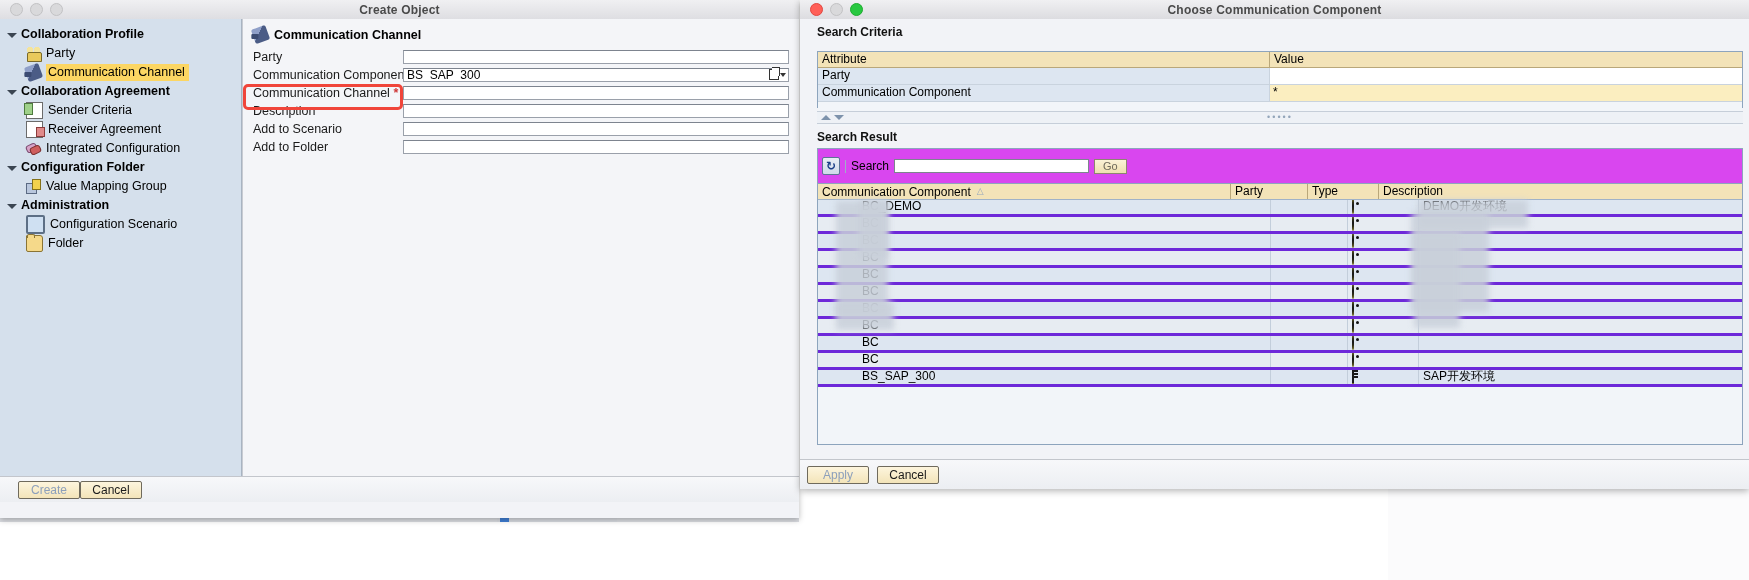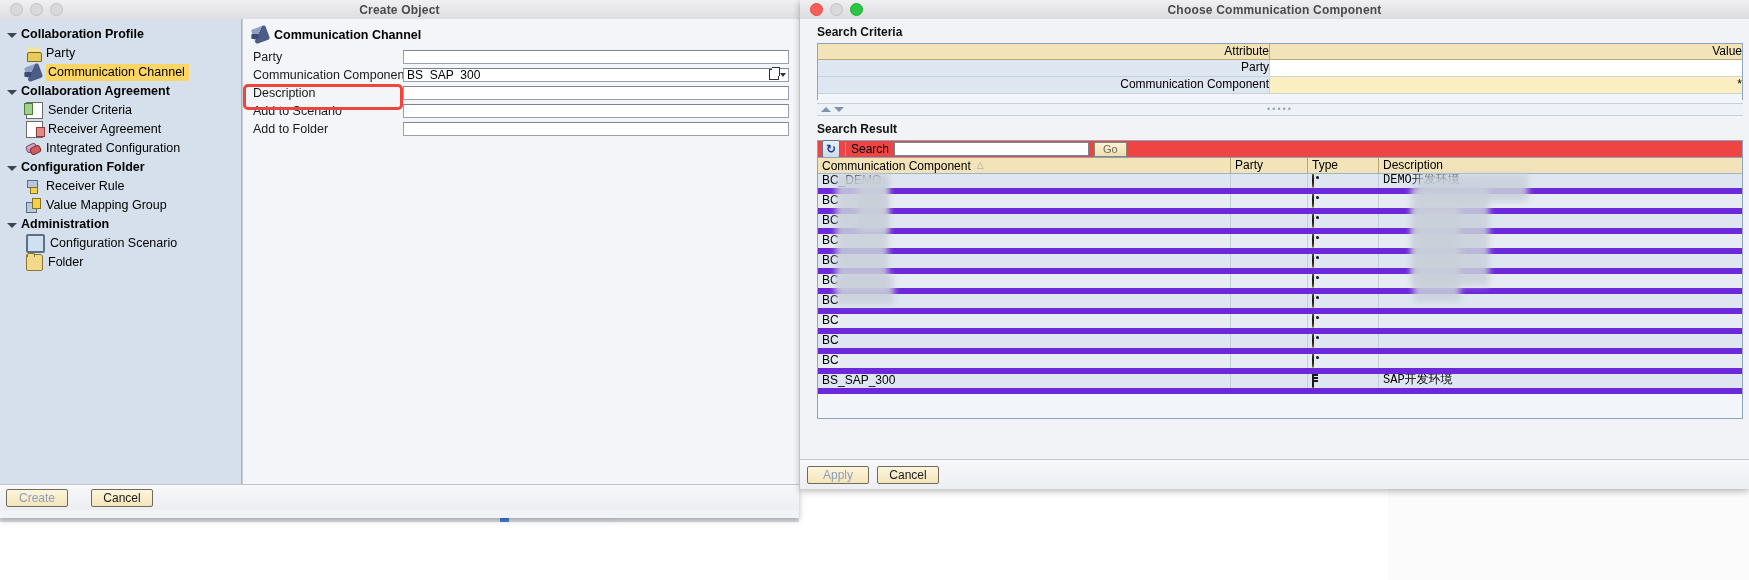--- a/index.html
+++ b/index.html
@@ -122,24 +122,24 @@
   .vh-sq::after{content:"";position:absolute;left:2px;top:-3px;width:7px;height:8px;border:1px solid #333;border-bottom:none;border-left:none;background:#fff;}
   .vh-tri{width:0;height:0;border-left:3.5px solid transparent;border-right:3.5px solid transparent;border-top:4px solid #333;}
 
   .redbox{
     position:absolute;left:243px;top:65px;width:160px;height:26px;
     border:3px solid #f0453a;border-radius:5px;
     pointer-events:none;box-sizing:border-box;
   }
 
   .btnbar{
-    position:absolute;left:0;right:0;bottom:8px;height:26px;
+    position:absolute;left:0;right:0;bottom:16px;height:26px;
     background:linear-gradient(#f7f8fa,#eceef2);
     border-top:1px solid #c3c6cc;
-    display:flex;align-items:center;gap:23px;padding-left:6px;box-sizing:border-box;
+    display:flex;align-items:center;gap:0;padding-left:18px;box-sizing:border-box;
   }
   .sapbtn{
     min-width:62px;height:18px;padding:0 10px;box-sizing:border-box;
     background:linear-gradient(#fdf5dd,#f3e4b9);
     border:1px solid #6f6a5c;border-radius:2px;
     font-size:12px;line-height:16px;text-align:center;color:#1a1a1a;
     font-family:"Liberation Sans",sans-serif;cursor:pointer;
   }
   .sapbtn.disabled{color:#8da0bb;cursor:default;}
 
@@ -147,21 +147,21 @@
   #winChoose{
     left:800px;top:0;width:949px;height:489px;
     background:#f2f3f7;
     box-shadow:0 2px 7px rgba(0,0,0,.30);
   }
   #winChoose .titlebar{background:linear-gradient(#f0f0f2,#dcdce0);}
   #winChoose .cbody{position:absolute;left:0;top:19px;right:0;bottom:30px;overflow:hidden;background:#f2f3f7;}
 
   .secLabel{font-size:12px;font-weight:bold;padding:6px 0 4px 17px;color:#111;}
 
-  .critWrap{margin:0 6px 0 17px;border:1px solid #8da4bd;background:#fff;height:57px;box-sizing:border-box;text-align:right;}
+  .critWrap{margin:8px 6px 0 17px;border:1px solid #8da4bd;background:#fff;height:57px;box-sizing:border-box;}
   .gridhead{display:flex;height:15px;background:#f3e3b8;border-bottom:1px solid #b9a77a;}
   .gh{font-size:12px;line-height:14px;padding-left:4px;box-sizing:border-box;overflow:hidden;white-space:nowrap;}
   .gh.attr{width:452px;border-right:1px solid #b9a77a;}
   .gh.val{flex:1;}
   .critrow{display:flex;height:16px;border-bottom:1px solid #c9d3de;}
   .cr-a{width:452px;background:#dde6f1;font-size:12px;line-height:15px;padding-left:4px;box-sizing:border-box;border-right:1px solid #c9d3de;white-space:nowrap;}
   .cr-v{flex:1;background:#fff;font-size:12px;line-height:15px;padding-left:3px;box-sizing:border-box;}
   .cr-v.active{background:#fbeec0;}
   .critfill{height:24px;background:#f2f5f9;}
 
@@ -170,21 +170,21 @@
     border-top:1px solid #c6ced9;border-bottom:1px solid #c6ced9;
     display:flex;align-items:center;position:relative;
   }
   .splitter .arrs{display:flex;gap:3px;padding-left:4px;}
   .sp-up,.sp-dn{width:0;height:0;border-left:5px solid transparent;border-right:5px solid transparent;}
   .sp-up{border-bottom:5px solid #7d92ab;}
   .sp-dn{border-top:5px solid #7d92ab;}
   .splitter .grip{position:absolute;left:50%;transform:translateX(-50%);letter-spacing:2px;color:#93a5ba;font-size:9px;line-height:9px;}
 
   .toolbar{
-    margin:0 6px 0 17px;height:17px;background:#ef4444;
+    margin:0 6px 0 17px;height:35px;background:#d946ef;
     border:1px solid #8da4bd;border-bottom:none;
     display:flex;align-items:center;gap:5px;padding-left:4px;box-sizing:border-box;
   }
   .refreshbtn{
     width:16px;height:16px;background:linear-gradient(#e9eef5,#cfdaea);
     border:1px solid #5d7596;border-radius:2px;position:relative;cursor:pointer;
     display:flex;align-items:center;justify-content:center;
   }
   .refreshbtn::after{content:"\21BB";font-size:12px;color:#1b3f87;line-height:12px;font-weight:bold;}
   .tbsep{width:1px;height:13px;background:#9eb0c6;}
@@ -205,25 +205,25 @@
     height:262px;box-sizing:border-box;overflow:hidden;position:relative;
   }
   .rhead{display:flex;height:15px;background:#f3e3b8;border-bottom:1px solid #9fb2c8;}
   .rh{font-size:12px;line-height:14px;padding-left:4px;box-sizing:border-box;border-right:1px solid #b9a77a;white-space:nowrap;overflow:hidden;}
   .rh:last-child{border-right:none;}
   .c-comp{width:413px;}
   .c-party{width:77px;}
   .c-type{width:71px;}
   .c-desc{flex:1;}
   .sortmark{display:inline-block;margin-left:6px;color:#97a8bc;font-size:9px;vertical-align:2px;}
-  .rrow{display:flex;height:14px;border-bottom:6px solid #6d28d9;}
+  .rrow{display:flex;height:14px;border-bottom:3px solid #6d28d9;padding-left:40px;}
   .rrow.odd{background:#dde6f1;}
   .rrow.even{background:#e7ecf2;}
   .rc{font-size:12px;line-height:13px;padding-left:4px;box-sizing:border-box;border-right:1px solid #c3cedb;white-space:nowrap;overflow:hidden;position:relative;}
-  .rc:last-child{border-right:none;font-family:Liberation Mono, monospace;}
+  .rc:last-child{border-right:none;}
   .ic-typ-bc{
     width:11px;height:11px;border-radius:50%;background:#ffe600;border:1.5px solid #1a1a1a;
     position:relative;margin:1px auto 0 auto;box-shadow:inset 0 0 0 1.5px #fff;
   }
   .ic-typ-bc::after{content:"";position:absolute;left:3px;top:3px;width:3px;height:3px;border-radius:50%;background:#111;}
   .ic-typ-bs{
     width:8px;height:12px;background:#ffe600;border:1.5px solid #1a1a1a;border-radius:1px;
     position:relative;margin:0 auto;
   }
   .ic-typ-bs::after{content:"";position:absolute;left:1px;top:1px;width:4px;height:1.5px;background:#1a1a1a;box-shadow:0 3px 0 #1a1a1a,0 6px 0 #1a1a1a;}
@@ -293,24 +293,20 @@
           <span class="tlabel">Receiver Agreement</span>
         </div>
         <div class="tnode leaf">
           <span class="ticon ic-icfg"></span>
           <span class="tlabel">Integrated Configuration</span>
         </div>
 
         <div class="tnode group">
           <span class="twist"></span>
           <span class="tlabel">Configuration Folder</span>
-        </div>
-        <div class="tnode leaf">
-          <span class="ticon ic-rr"></span>
-          <span class="tlabel">Receiver Rule</span>
         </div>
         <div class="tnode leaf">
           <span class="ticon ic-vmg"></span>
           <span class="tlabel">Value Mapping Group</span>
         </div>
 
         <div class="tnode group">
           <span class="twist"></span>
           <span class="tlabel">Administration</span>
         </div>
@@ -337,20 +333,24 @@
 
         <div class="frow">
           <span class="flabel"><span>Communication Component</span> <span class="req">*</span></span>
           <input class="finput" value="BS_SAP_300" style="">
           <span class="vhelp">
             <span class="vh-sq"></span>
             <span class="vh-tri"></span>
           </span>
         </div>
 
+        <div class="frow">
+          <span class="flabel"><span>Communication Channel</span> <span class="req">*</span></span>
+          <input class="finput" value="" style="">
+        </div>
 
         <div class="frow">
           <span class="flabel">Description</span>
           <input class="finput" value="" style="">
         </div>
 
         <div class="frow">
           <span class="flabel">Add to Scenario</span>
           <input class="finput" value="" style="">
         </div>

